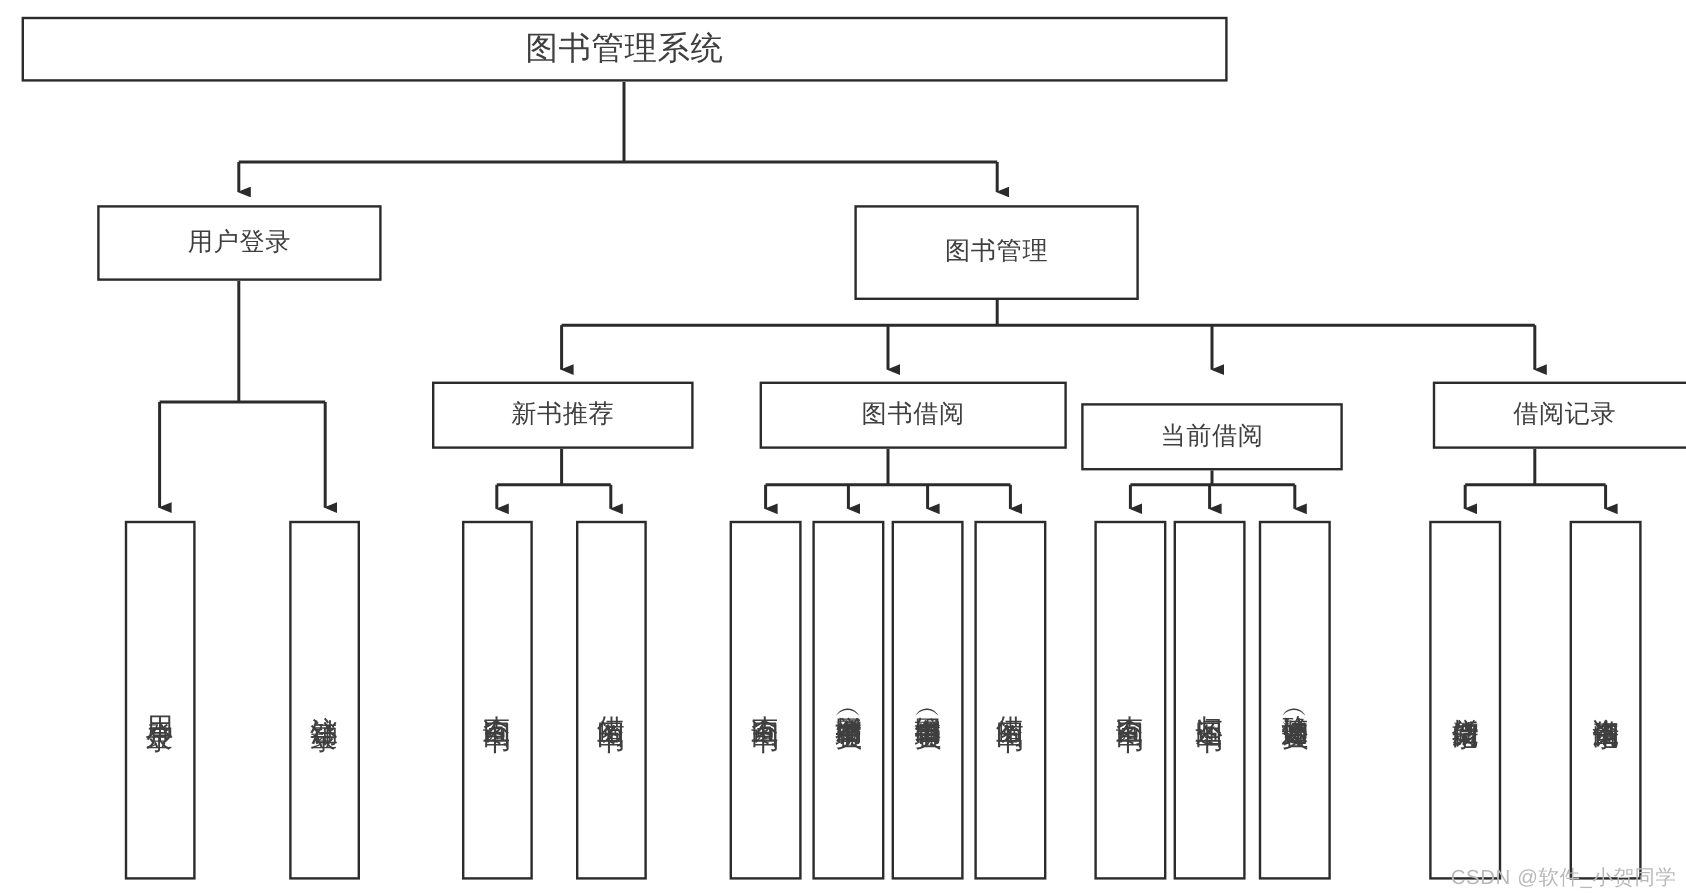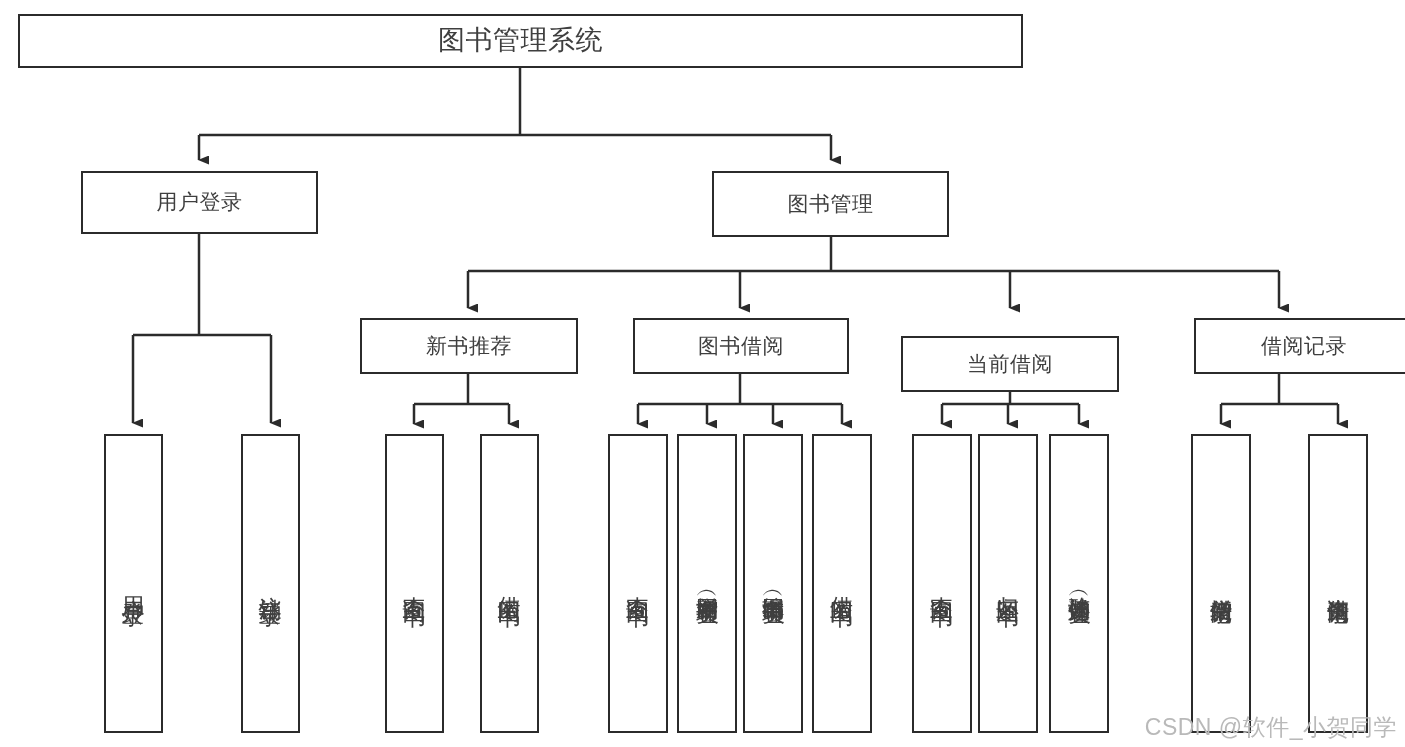--- a/index.html
+++ b/index.html
@@ -68,21 +68,21 @@
   }
   .node.leaf.long .node-label {
     font-size: 22px;
     letter-spacing: 1px;
     line-height: 1.2;
   }
   .watermark {
     position: absolute;
     right: 8px;
     bottom: 4px;
-    font-size: 23px;
+    font-size: 17px;
     color: #b9b9b9;
     letter-spacing: 0.5px;
     white-space: nowrap;
     z-index: 5;
     font-family: "Liberation Sans", "DejaVu Sans", sans-serif;
   }
 </style>
 </head>
 <body>
 
@@ -139,29 +139,29 @@
   </svg>
 
   <div class="node horiz root" style="left:18px; top:14px; width:1005px; height:54px;">
     <span class="node-label">图书管理系统</span>
   </div>
 
   <div class="node horiz" style="left:81px; top:171px; width:237px; height:63px;">
     <span class="node-label">用户登录</span>
   </div>
 
-  <div class="node horiz" style="left:712px; top:171px; width:237px; height:66px;">
+  <div class="node horiz" style="left:712px; top:171px; width:237px; height:79px;">
     <span class="node-label">图书管理</span>
   </div>
 
   <div class="node horiz" style="left:360px; top:318px; width:218px; height:56px;">
     <span class="node-label">新书推荐</span>
   </div>
 
-  <div class="node horiz" style="left:633px; top:318px; width:216px; height:56px;">
+  <div class="node horiz" style="left:633px; top:318px; width:256px; height:56px;">
     <span class="node-label">图书借阅</span>
   </div>
 
   <div class="node horiz" style="left:901px; top:318px; width:218px; height:56px;margin-top:18px;">
     <span class="node-label">当前借阅</span>
   </div>
 
   <div class="node horiz" style="left:1170px; top:318px; width:220px; height:56px;margin-left:24px;">
     <span class="node-label">借阅记录</span>
   </div>

